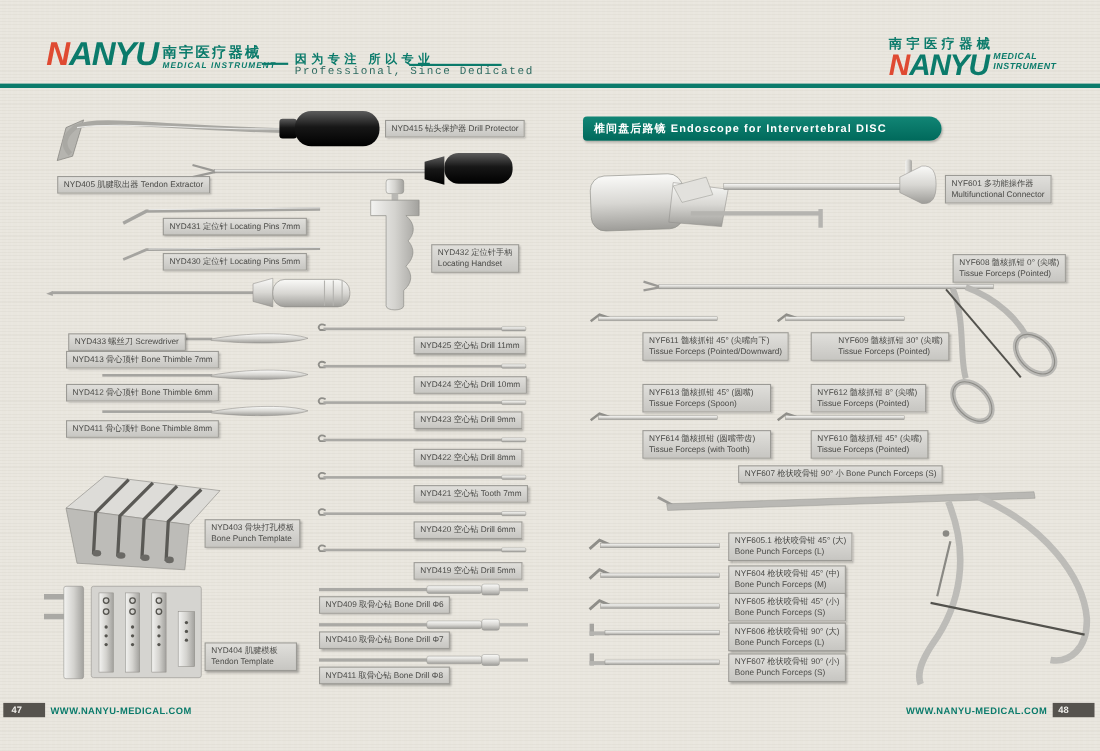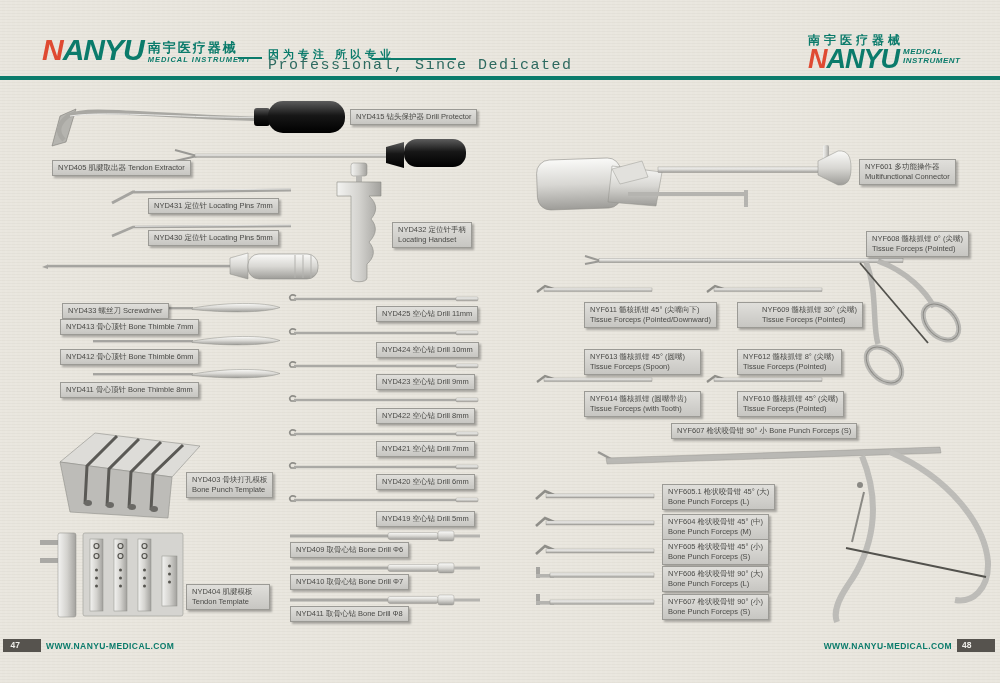--- a/index.html
+++ b/index.html
@@ -12,21 +12,21 @@
   .hdr-rule{position:absolute;left:0;top:76px;width:1000px;height:3.5px;background:#0b7b6b;}
   #logo-left{position:absolute;left:42px;top:36px;display:flex;align-items:flex-end;}
   .logo-word{font-style:italic;font-weight:900;font-size:30px;letter-spacing:-1px;color:#0b7b6b;line-height:28px;}
   .logo-word .red{color:#df4a32;}
   .logo-side{margin-left:4px;display:flex;flex-direction:column;}
   .logo-cn{color:#0b7b6b;font-weight:bold;font-size:13px;letter-spacing:2px;line-height:14px;}
   .logo-sub{color:#0b7b6b;font-weight:bold;font-style:italic;font-size:7.5px;letter-spacing:1px;line-height:9px;}
   .dash{position:absolute;background:#0b7b6b;height:2px;}
   #tagline{position:absolute;left:268px;top:48px;}
   .tag-cn{color:#0b7b6b;font-weight:bold;font-size:11px;letter-spacing:4px;line-height:12px;}
-  .tag-en{color:#2e6a60;font-size:15px;letter-spacing:1.5px;line-height:11px;font-family:"Liberation Mono",monospace;}
+  .tag-en{color:#2e6a60;font-size:10px;letter-spacing:1.5px;line-height:11px;font-family:"Liberation Mono",monospace;}
   #logo-right{position:absolute;left:808px;top:33px;}
   .logo-cn2{color:#0b7b6b;font-weight:bold;font-size:12px;letter-spacing:4px;line-height:14px;}
   .logo-row2{display:flex;align-items:flex-start;}
   .logo-word2{font-style:italic;font-weight:900;font-size:27px;letter-spacing:-1px;color:#0b7b6b;line-height:25px;}
   .logo-word2 .red{color:#df4a32;}
   .logo-stack{margin-left:4px;display:flex;flex-direction:column;justify-content:flex-end;}
   .logo-stack span{color:#0b7b6b;font-weight:bold;font-style:italic;font-size:8px;line-height:9px;letter-spacing:.5px;}
   
   #disc-banner{position:absolute;left:530px;top:106px;height:22px;min-width:300px;
     background:linear-gradient(180deg,#118575,#00695b);border-radius:4px 12px 12px 4px;
@@ -300,20 +300,21 @@
       <path d="M598,452 L611,459" fill="none" stroke="#9a9995" stroke-width="2.5"></path>
       <polygon points="606,458 940,447 941,453 607,464" fill="#b9b8b4" stroke="#8f8e89" stroke-width="0.4"></polygon>
       <path d="M890,452 C950,478 985,525 988,562 C989,590 972,603 955,600" fill="none" stroke="#bdbcb8" stroke-width="6"></path>
       <path d="M862,456 C882,505 873,550 848,585 C838,600 833,612 837,622" fill="none" stroke="#bdbcb8" stroke-width="6"></path>
       <path d="M846,548 L986,577" stroke="#53524d" stroke-width="2"></path>
       <path d="M864,492 L852,542" stroke="#8a8984" stroke-width="2"></path>
       <circle cx="860" cy="485" r="3" fill="#8a8984"></circle>
     </g>
   </svg>
 
+  <div id="disc-banner">椎间盘后路镜  Endoscope  for  Intervertebral  DISC</div>
 
   <div id="left-labels">
       <div class="plabel" style="left: 350px; top: 109px; min-width: 116px;">
         <div>NYD415 钻头保护器 Drill Protector</div>
       </div>
       <div class="plabel" style="left: 52px; top: 160px; min-width: 120px;">
         <div>NYD405 肌腱取出器 Tendon Extractor</div>
       </div>
       <div class="plabel" style="left: 148px; top: 198px; min-width: 114px;">
         <div>NYD431 定位针 Locating Pins  7mm</div>
@@ -343,21 +344,21 @@
       <div class="plabel" style="left: 376px; top: 342px; min-width: 88px;">
         <div>NYD424 空心钻 Drill  10mm</div>
       </div>
       <div class="plabel" style="left: 376px; top: 374px; min-width: 85px;">
         <div>NYD423 空心钻 Drill  9mm</div>
       </div>
       <div class="plabel" style="left: 376px; top: 408px; min-width: 85px;">
         <div>NYD422 空心钻 Drill  8mm</div>
       </div>
       <div class="plabel" style="left: 376px; top: 441px; min-width: 85px;">
-        <div>NYD421 空心钻 Drill  7mm</div>
+        <div>NYD421 空心钻 Tooth  7mm</div>
       </div>
       <div class="plabel" style="left: 376px; top: 474px; min-width: 85px;">
         <div>NYD420 空心钻 Drill  6mm</div>
       </div>
       <div class="plabel" style="left: 376px; top: 511px; min-width: 85px;">
         <div>NYD419 空心钻 Drill  5mm</div>
       </div>
       <div class="plabel multi" style="left: 186px; top: 472px; min-width: 84px;">
         <div>NYD403 骨块打孔模板</div>
         <div>Bone Punch Template</div>

